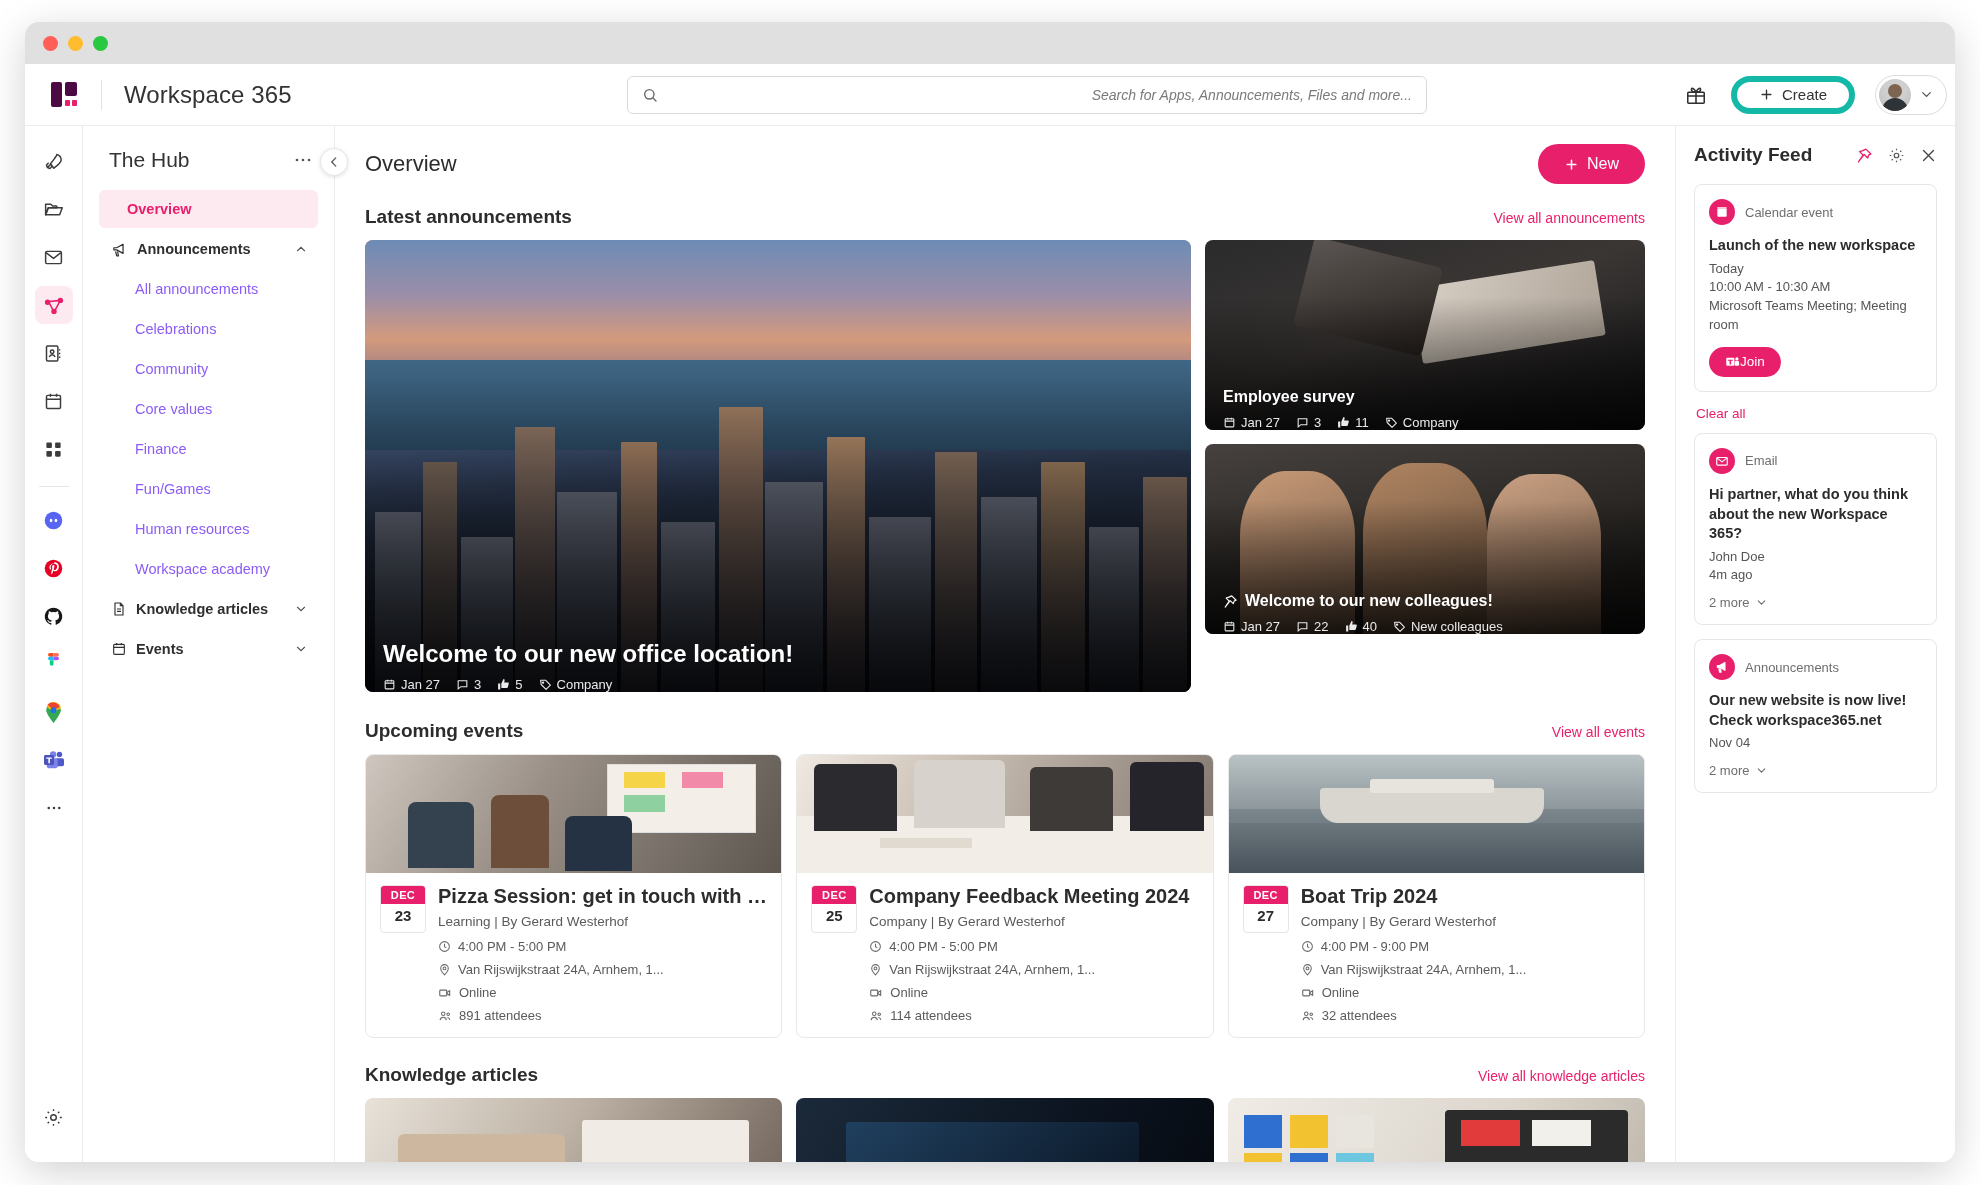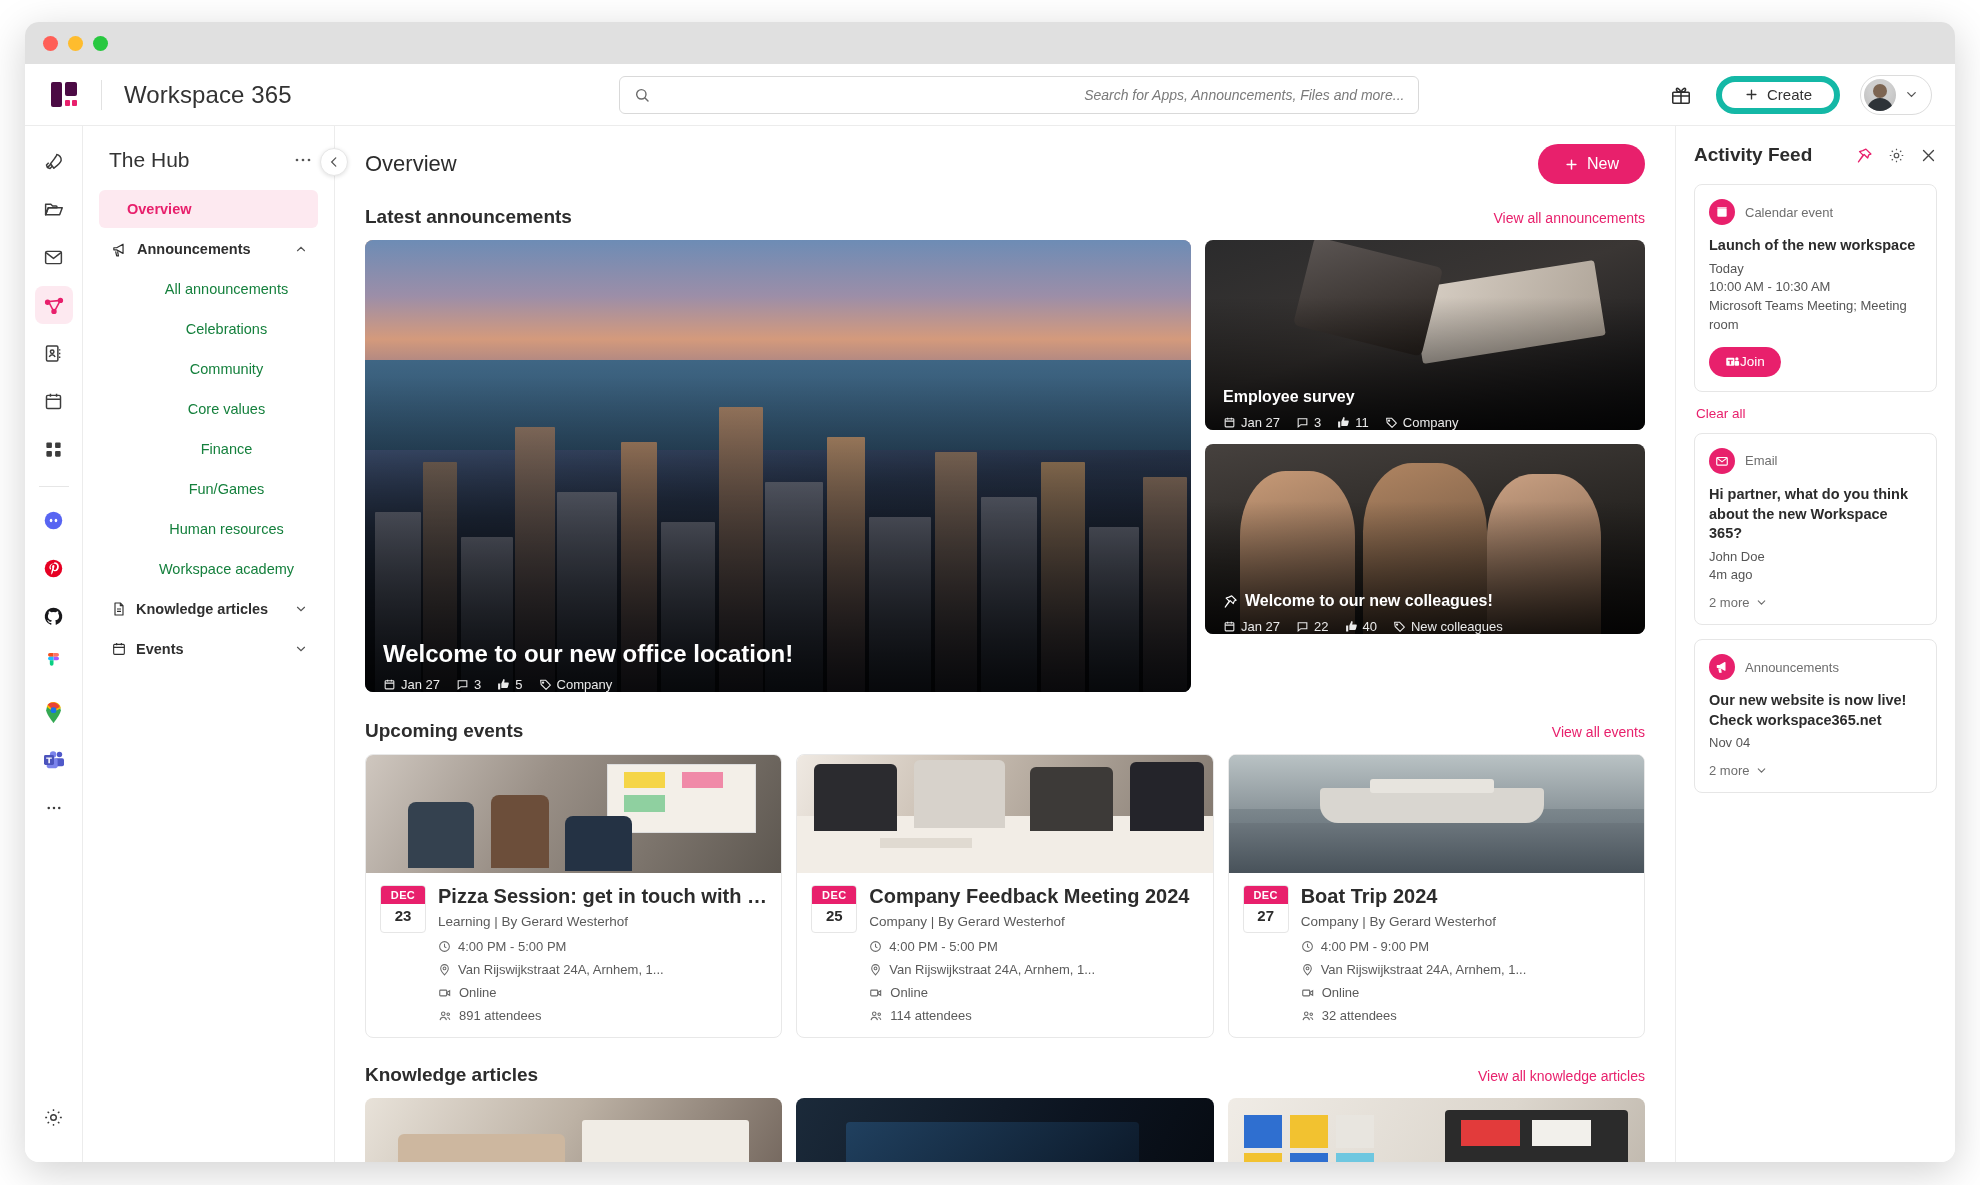--- a/index.html
+++ b/index.html
@@ -23,21 +23,21 @@
     height: 42px; background: #e0e0e0; flex: none;
     display: flex; align-items: center; padding-left: 18px; gap: 10px;
   }
   .tl-dot { width: 15px; height: 15px; border-radius: 50%; }
   .tl-red { background: #ff5f57; } .tl-yellow { background: #febc2e; } .tl-green { background: #28c840; }
 
   
   .topbar {
     height: 62px; flex: none; background: #fff;
     display: flex; align-items: center; border-bottom: 1px solid #ececec;
-    padding: 0 23px 0 18px;
+    padding: 0 8px 0 18px;
   }
   .brand { display: flex; align-items: center; gap: 22px; width: 330px; flex:none; }
   .logo { width: 28px; height: 28px; position: relative; margin-left: 8px;}
   .logo .l1 { position:absolute; left:0; top:1px; width:11px; height:25px; background:#4b0a44; border-radius:2px; }
   .logo .l2 { position:absolute; left:14px; top:1px; width:12px; height:14px; background:#4b0a44; border-radius:2px; }
   .logo .l3 { position:absolute; left:14px; top:19px; width:5px; height:6px; background:#e8206c; border-radius:1px;}
   .logo .l4 { position:absolute; left:21px; top:19px; width:5px; height:6px; background:#e8206c; border-radius:1px;}
   .brand-sep { width:1px; height:30px; background:#e2e2e2; }
   .brand-title { font-size: 24px; color: #333; letter-spacing: .1px; }
   .searchwrap { flex: 1; display: flex; justify-content: center; }
@@ -97,21 +97,21 @@
     background:#fff; border:1px solid #e6e6e6; box-shadow: 0 1px 4px rgba(0,0,0,.12);
     display:flex; align-items:center; justify-content:center; cursor:pointer; z-index: 5; color:#555;
   }
   .nav-item {
     height: 38px; border-radius: 6px; display:flex; align-items:center; gap:9px;
     font-size: 14.5px; color:#3f3f3f; cursor:pointer; padding-left: 12px; margin-bottom: 2px;
   }
   .nav-item.active { background:#fde9f0; color:#e8206c; font-weight:600; padding-left: 28px;}
   .nav-item.group { font-weight:700; color:#2f2f2f; justify-content:flex-start; padding-right:10px; }
   .nav-item.group .chev { margin-left:auto; color:#555; }
-  .nav-item.sub { padding-left: 36px; color:#15803d;justify-content:center; }
+  .nav-item.sub { padding-left: 36px; color:#8b5cf6; }
 
   
   .main { flex: 1; min-width:0; background:#fff; padding: 18px 30px 0 30px; overflow: hidden; position:relative;}
   .main-head { display:flex; align-items:center; justify-content:space-between; margin-bottom: 22px; }
   .page-title { font-size: 22px; color:#2c2c2c; }
   .new-btn {
     height: 40px; background:#e8206c; color:#fff; border:none; border-radius:20px; padding: 0 26px;
     font-size: 16px; display:flex; align-items:center; gap:8px; cursor:pointer;
     font-family:"Liberation Sans", sans-serif;
     text-align:center;

